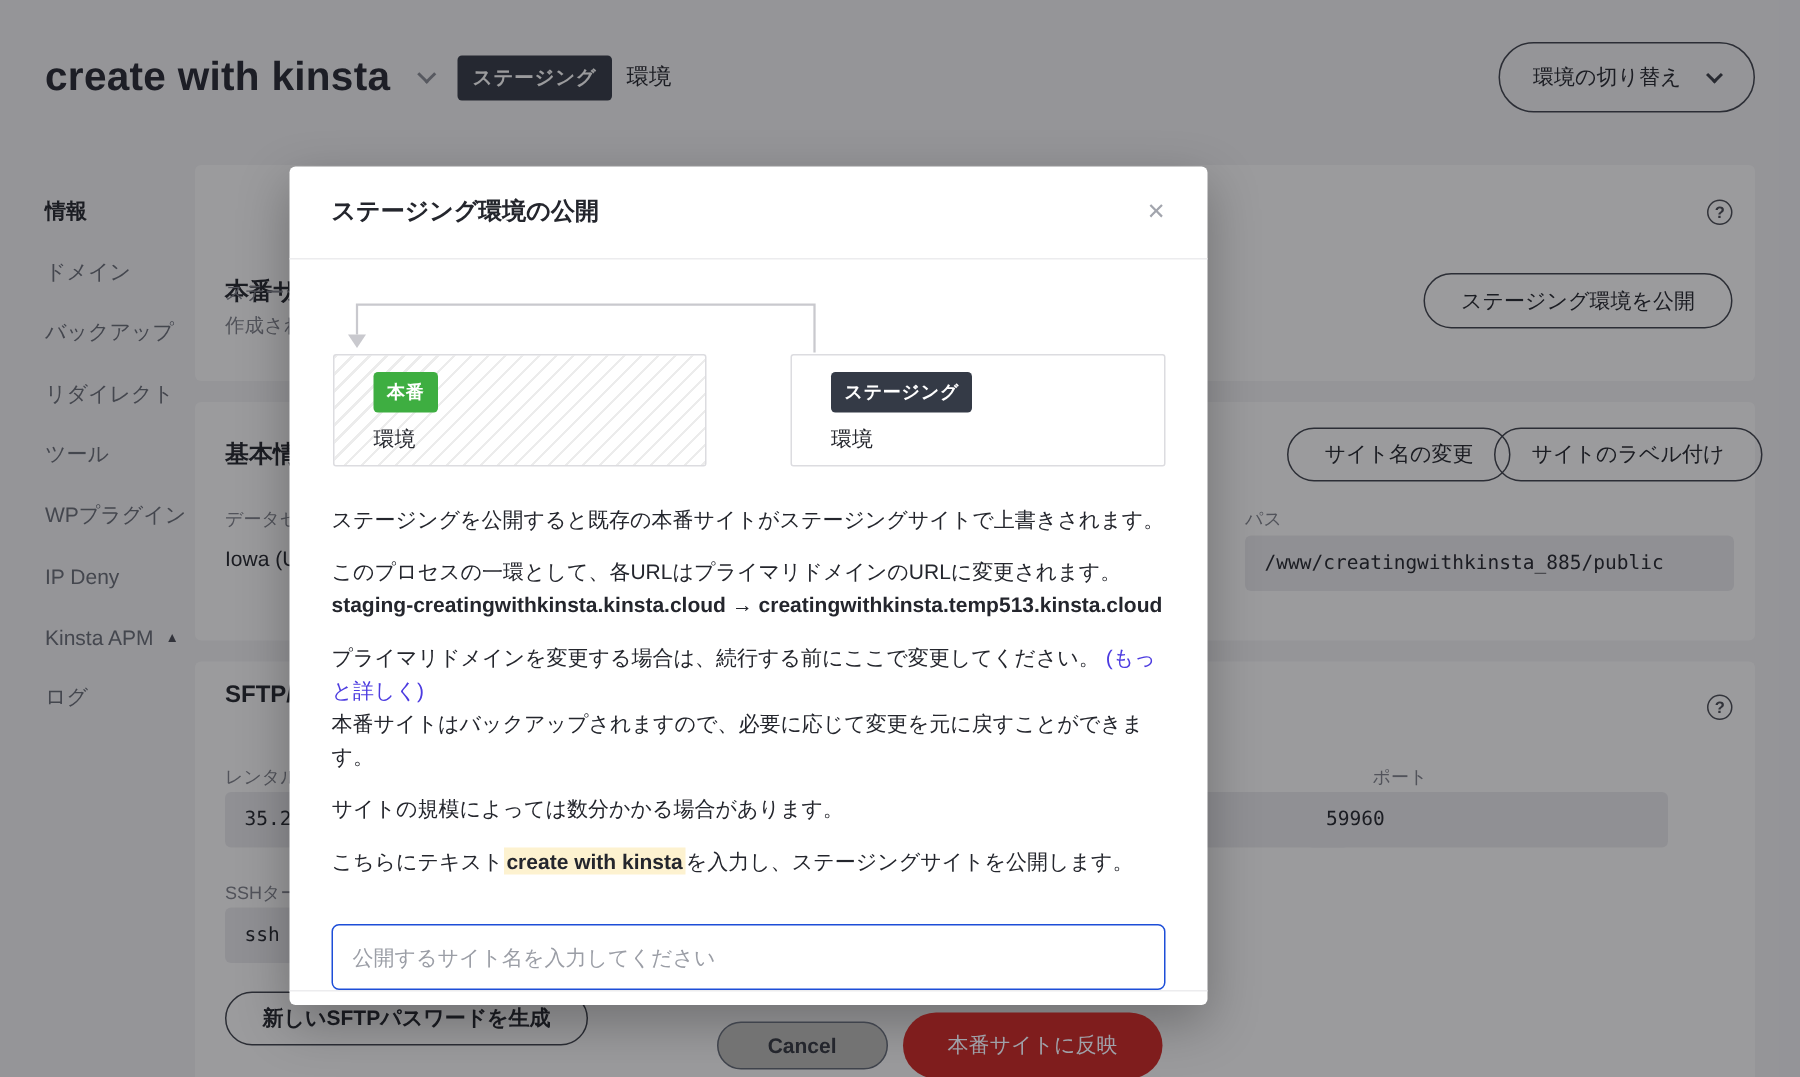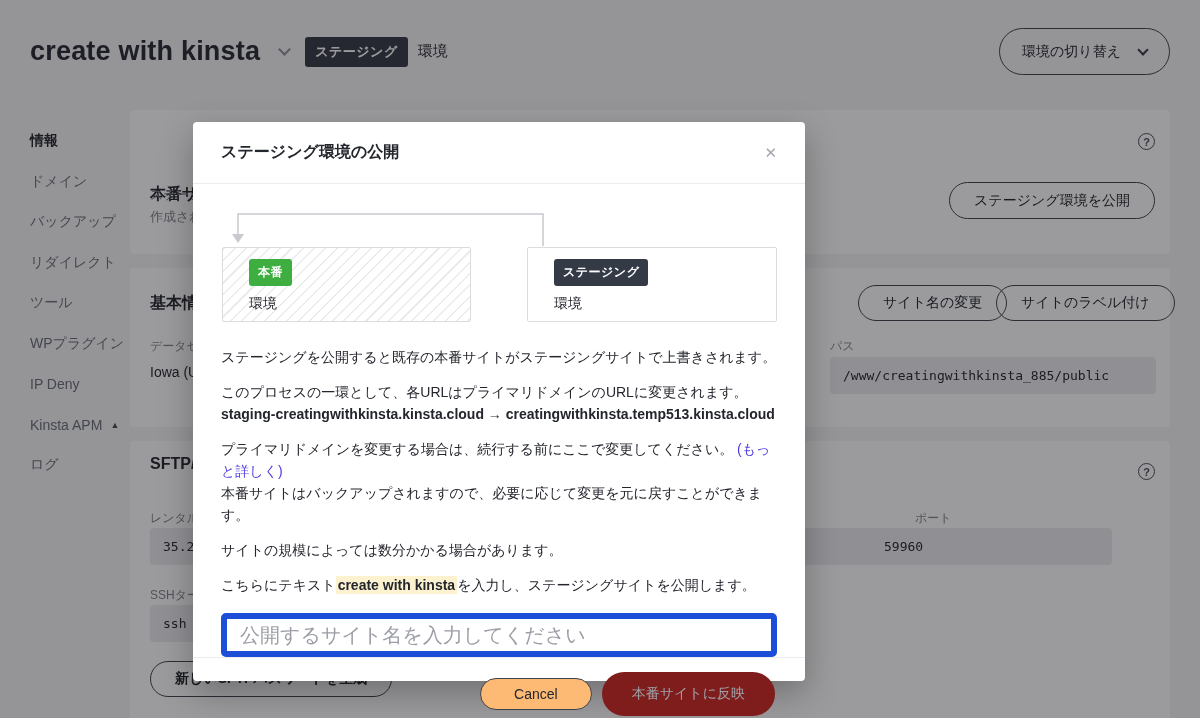--- a/index.html
+++ b/index.html
@@ -29,21 +29,21 @@
   .card-title { position:absolute; left:20px; font-size:16px; font-weight:bold; color:#24262d; white-space:nowrap; }
   .gray-line { position:absolute; left:20px; font-size:13px; color:#81848d; white-space:nowrap; }
   .help { position:absolute; width:17px; height:17px; border:1.5px solid #4a4d55; border-radius:50%; color:#4a4d55; font-size:11px; font-weight:bold; display:flex; align-items:center; justify-content:center; }
   .pill { border:1px solid #3f434c; border-radius:20px; background:transparent; font-size:14px; color:#24262d; cursor:pointer; display:flex; align-items:center; justify-content:center; white-space:nowrap; }
   .field-label { position:absolute; font-size:12px; color:#81848d; white-space:nowrap; }
   .field-value { position:absolute; font-size:14px; color:#24262d; white-space:nowrap; }
   .mono-box { position:absolute; background:#ededf0; border-radius:4px; height:37px; display:flex; align-items:center; padding:0 13px; font-family:"DejaVu Sans Mono","Liberation Mono",monospace; font-size:13px; color:#24262d; white-space:nowrap; overflow:hidden; }
 
   
   .overlay { position:absolute; inset:0; background:rgba(16,16,22,0.42); z-index:10; }
-  .modal { position:absolute; left:193px; top:122px; width:612px; height:559px; background:#fff; border-radius:4px; box-shadow:0 12px 34px rgba(0,0,0,.28); z-index:20; display:flex; flex-direction:column;justify-content:space-between; }
+  .modal { position:absolute; left:193px; top:111px; width:612px; height:559px; background:#fff; border-radius:4px; box-shadow:0 12px 34px rgba(0,0,0,.28); z-index:20; display:flex; flex-direction:column;justify-content:space-between; }
   .modal-hd { height:62px; border-bottom:1px solid #ececee; display:flex; align-items:center; justify-content:space-between; padding:0 28px; flex:none; }
   .modal-title { font-size:16px; font-weight:bold; color:#24262d; }
   .modal-close { font-size:15px; color:#a2a5ad; cursor:pointer; background:none; border:none; line-height:1; }
   .modal-bd { padding:0 28px; flex:1 1 auto; }
 
   .diagram { position:relative; margin-top:26px; height:112px; }
   .env-box { position:absolute; top:37px; height:75px; border:1px solid #dcdce0; border-radius:2px; padding:11px 26px; background:#fff; }
   .env-box.prod { left:1px; width:249px;
     background-image:repeating-linear-gradient(135deg,#ececec 0px,#ececec 1.5px,#ffffff 1.5px,#ffffff 8px); }
   .env-box.stag { left:306px; width:250px; }
@@ -54,25 +54,25 @@
   .arrow-svg { position:absolute; left:0; top:0; }
 
   .modal-bd p { font-size:14px; line-height:22px; color:#24262d; margin:0 0 13px 0; }
   .modal-bd .pgroup { margin-bottom:13px; }
   .modal-bd .pgroup p { margin:0; }
   .first-p { margin-top:24px !important; }
   .bold { font-weight:bold; }
   .link { color:#4c3be0; cursor:pointer; text-decoration:none; }
   .hl { background:#fdf2d0; font-weight:bold; padding:1px 2px; }
 
-  .site-input { width:100%; height:44px; border:6px solid #1d4ed8; border-radius:5px; padding:0 13px; font-size:20px; color:#24262d; outline:none; margin-top:4px; font-family:inherit; }
+  .site-input { width:100%; height:44px; border:1px solid #1d4ed8; border-radius:5px; padding:0 13px; font-size:14px; color:#24262d; outline:none; margin-top:18px; font-family:inherit; }
   .site-input::placeholder { color:#9b9ea6; }
 
   .modal-ft { flex:none; border-top:1px solid #ececee; height:73px; display:flex; align-items:center; justify-content:flex-end; gap:10px; padding:0 30px; }
-  .btn-cancel { height:32px; padding:0 33px; border:1px solid #3f434c; border-radius:22px; background:#fdba74; font-size:14px; font-weight:normal; color:#24262d; cursor:pointer; }
+  .btn-cancel { height:32px; padding:0 33px; border:1px solid #3f434c; border-radius:22px; background:#737373; font-size:14px; font-weight:bold; color:#24262d; cursor:pointer; }
   .btn-submit { height:44px; padding:0 30px; border:none; border-radius:22px; background:#7f1d1d; font-size:14px; color:#9fa1a8; cursor:not-allowed; }
 </style>
 </head>
 <body>
 
 <div class="stage">
 
   <div class="hdr">
     <div class="hdr-left">
       <span class="site-title">create with kinsta</span>

